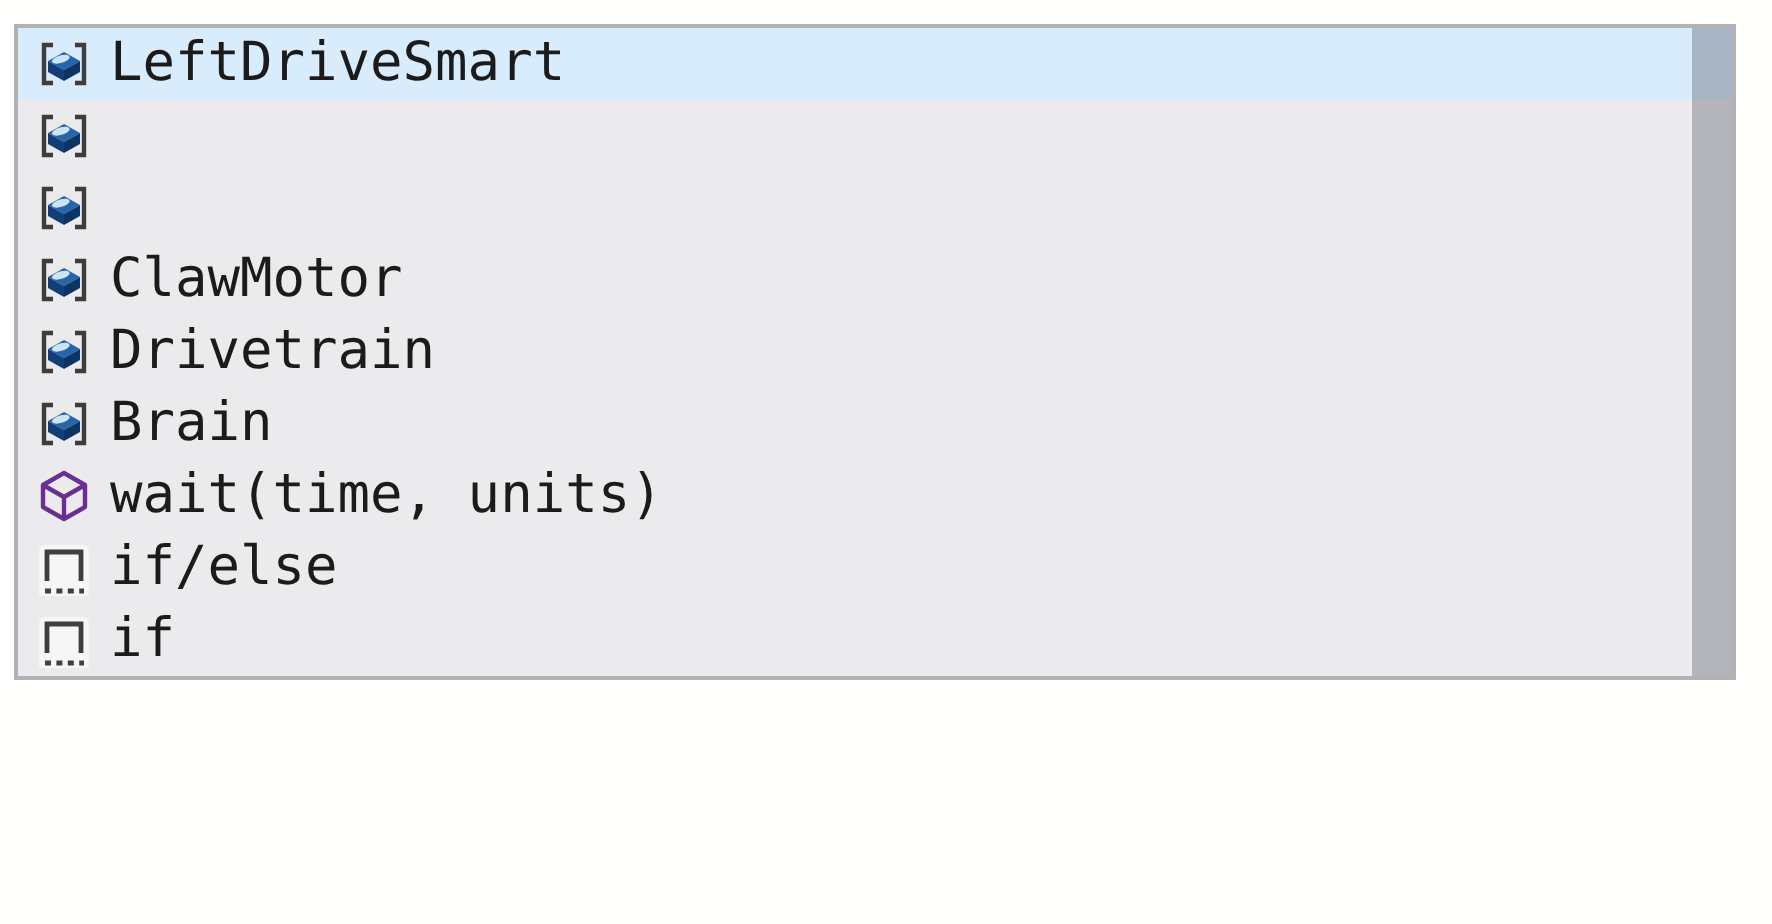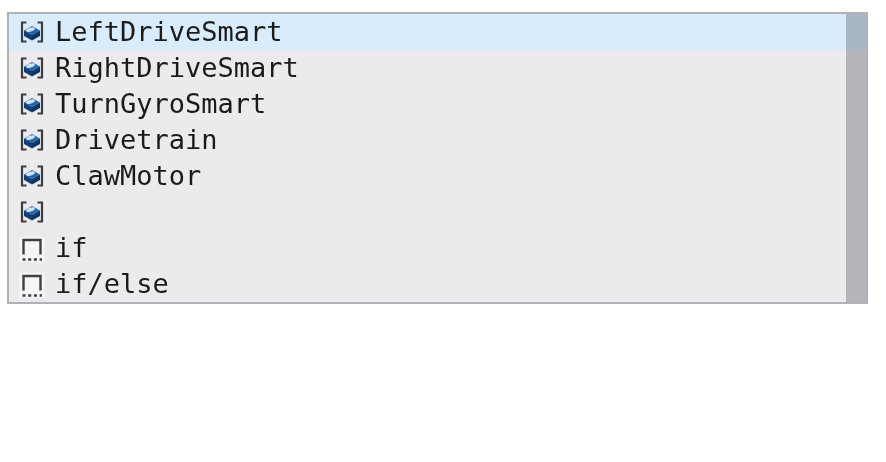--- a/index.html
+++ b/index.html
@@ -90,63 +90,68 @@
       <svg class="icon" viewBox="0 0 28 28">
           <use href="#def-device-icon"></use>
         </svg>
       <span class="label">LeftDriveSmart</span>
     </div>
 
     <div class="row">
       <svg class="icon" viewBox="0 0 28 28">
           <use href="#def-device-icon"></use>
         </svg>
-      <span class="label">RightDriveSmart</span>
     </div>
 
     <div class="row">
       <svg class="icon" viewBox="0 0 28 28">
           <use href="#def-device-icon"></use>
         </svg>
-      <span class="label">TurnGyroSmart</span>
+    </div>
+
+    <div class="row">
+      <svg class="icon" viewBox="0 0 28 28">
+          <use href="#def-device-icon"></use>
+        </svg>
+      <span class="label">ClawMotor</span>
     </div>
 
     <div class="row">
       <svg class="icon" viewBox="0 0 28 28">
           <use href="#def-device-icon"></use>
         </svg>
       <span class="label">Drivetrain</span>
     </div>
 
+
     <div class="row">
       <svg class="icon" viewBox="0 0 28 28">
           <use href="#def-device-icon"></use>
         </svg>
-      <span class="label">ClawMotor</span>
+      <span class="label">Brain</span>
     </div>
 
 
     <div class="row">
       <svg class="icon" viewBox="0 0 28 28">
-          <use href="#def-device-icon"></use>
+          <use href="#def-function-icon"></use>
         </svg>
-    </div>
-
-
-
-    <div class="row">
-      <svg class="icon" viewBox="0 0 28 28">
-          <use href="#def-snippet-icon"></use>
-        </svg>
-      <span class="label">if</span>
+      <span class="label">wait(time, units)</span>
     </div>
 
     <div class="row">
       <svg class="icon" viewBox="0 0 28 28">
           <use href="#def-snippet-icon"></use>
         </svg>
       <span class="label">if/else</span>
     </div>
 
+    <div class="row">
+      <svg class="icon" viewBox="0 0 28 28">
+          <use href="#def-snippet-icon"></use>
+        </svg>
+      <span class="label">if</span>
+    </div>
+
 
     <div class="scrollbar-thumb"></div>
   </div>
 </div>
 
 </body></html>

